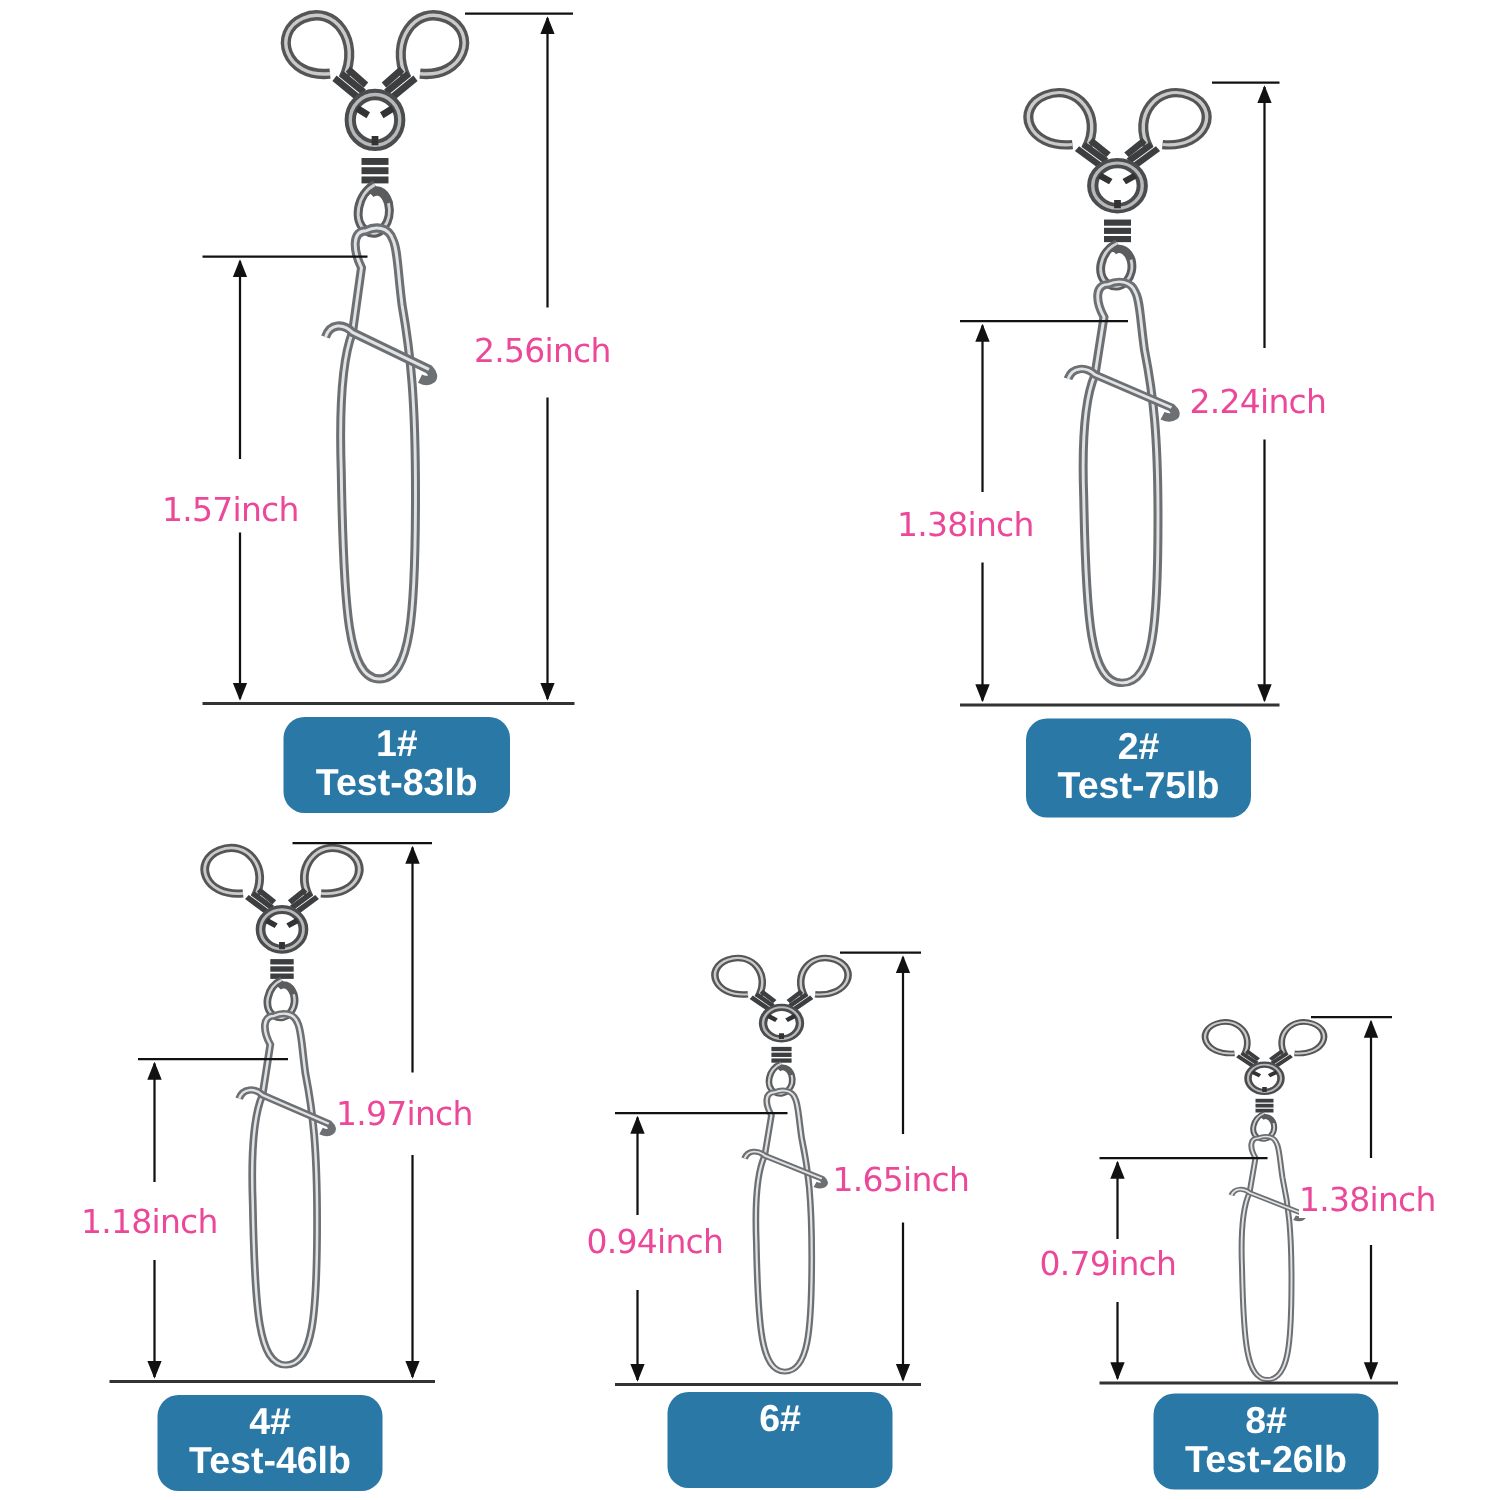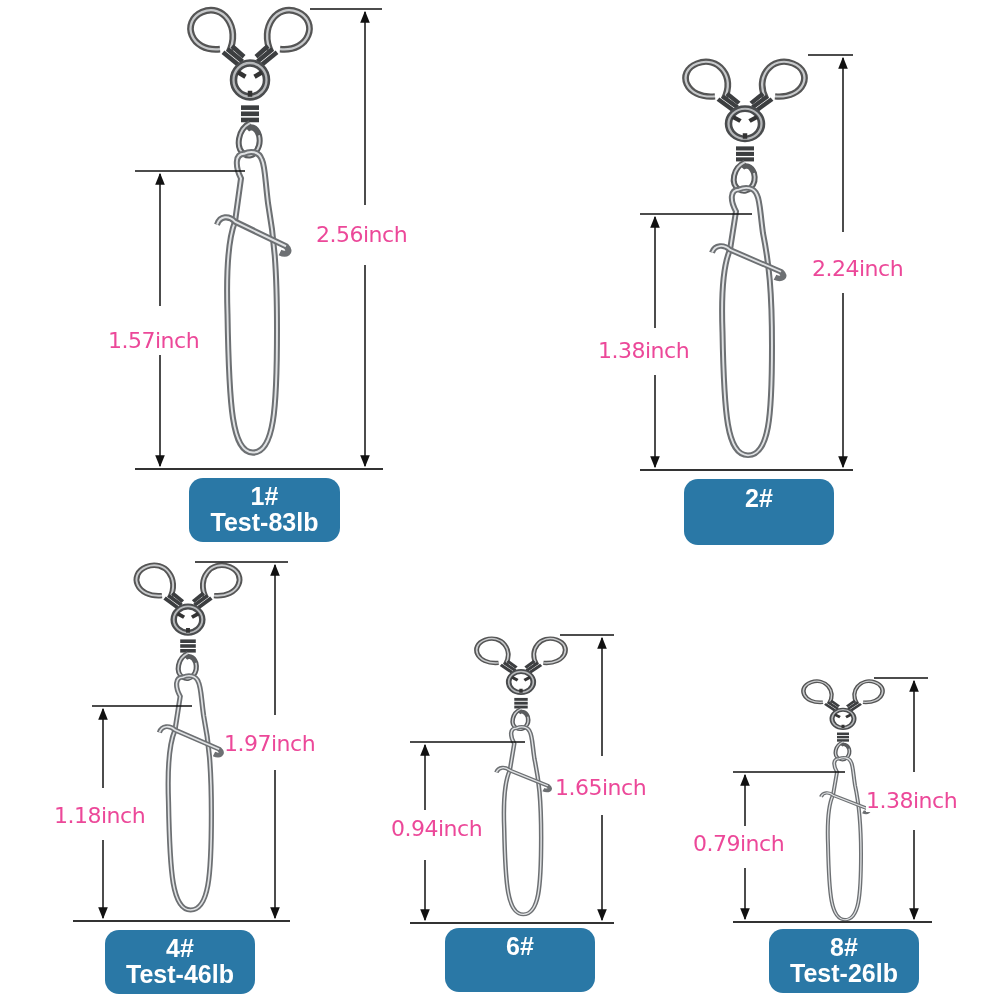--- a/index.html
+++ b/index.html
@@ -81,23 +81,24 @@
     <use href="#swivel" transform="translate(670,58) scale(1.5,1.37)"></use>
     <line x1="640" y1="214" x2="752" y2="214" stroke="#111" stroke-width="1.5"></line>
     <line x1="640" y1="470" x2="853" y2="470" stroke="#333" stroke-width="2"></line>
     <line x1="808" y1="55" x2="853" y2="55" stroke="#111" stroke-width="1.5"></line>
     <line x1="655" y1="217" x2="655" y2="328" stroke="#111" stroke-width="1.5" marker-start="url(#arr)"></line>
     <line x1="655" y1="375" x2="655" y2="467" stroke="#111" stroke-width="1.5" marker-end="url(#arr)"></line>
     <line x1="843" y1="58" x2="843" y2="232" stroke="#111" stroke-width="1.5" marker-start="url(#arr)"></line>
     <line x1="843" y1="293" x2="843" y2="467" stroke="#111" stroke-width="1.5" marker-end="url(#arr)"></line>
   </svg>
   <div class="dim-label" style="left:598px;top:340px;">1.38inch</div>
-  <div class="dim-label" style="left:793px;top:258px;margin-left:19px;">2.24inch</div>
+  <div class="dim-label" style="left:793px;top:258px;">2.24inch</div>
   <div class="badge" style="left:684px;top:479px;width:150px;height:66px;padding-top:6px;box-sizing:border-box;">
     <span class="size">2#</span>
+    <span class="test">Test-75lb</span>
   </div>
 </div>
 
 <div class="item" style="left:0;top:0;width:500px;height:1000px;">
   <svg width="500" height="1000">
     <use href="#swivel" transform="translate(123,562) scale(1.3,1.2)"></use>
     <line x1="92" y1="706" x2="192" y2="706" stroke="#111" stroke-width="1.5"></line>
     <line x1="73" y1="921" x2="290" y2="921" stroke="#333" stroke-width="2"></line>
     <line x1="195" y1="562" x2="288" y2="562" stroke="#111" stroke-width="1.5"></line>
     <line x1="103" y1="709" x2="103" y2="788" stroke="#111" stroke-width="1.5" marker-start="url(#arr)"></line>

